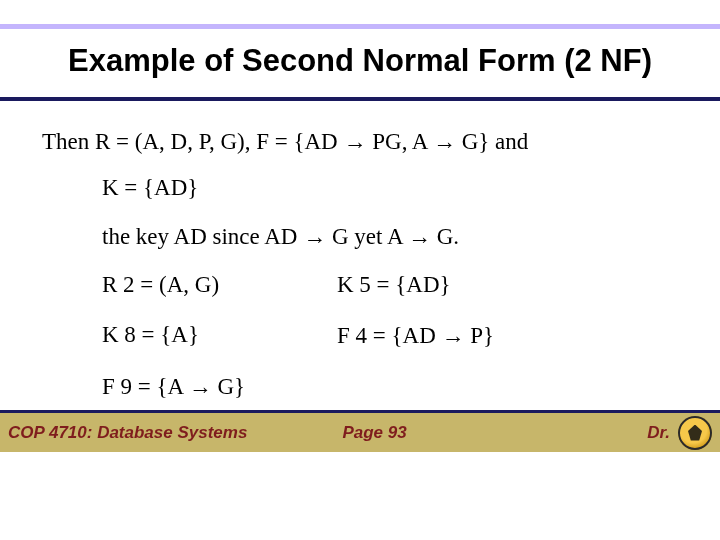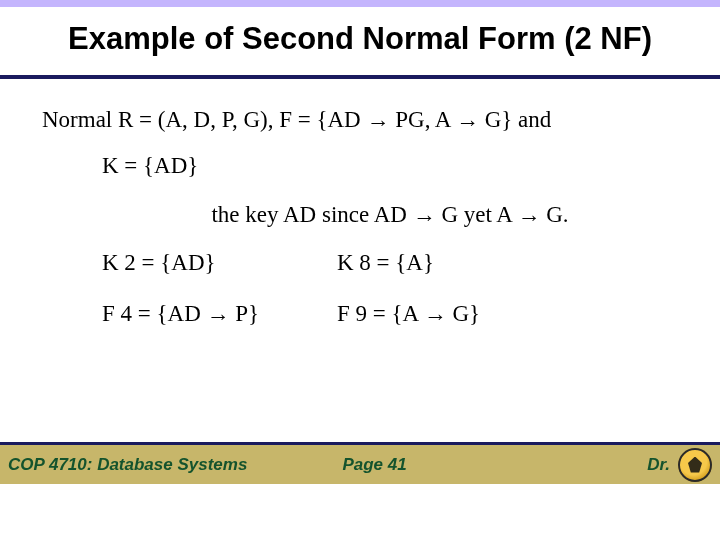--- a/index.html
+++ b/index.html
@@ -6,23 +6,24 @@
   body {
     width: 720px;
     height: 540px;
     background: #fff;
     font-family: "Times New Roman", Times, serif;
     overflow: hidden;
     position: relative;
   }
   .slide {
     width: 720px;
-    height: 484px;
+    height: 428px;
     position: relative;
-    border-top: 7px solid #c4b5fd;
+    border-top: 5px solid #c4b5fd;
+    margin-top: 24px;
   }
   .title-wrap {
     border-bottom: 4px solid #1a1a5e;
     padding: 14px 0 18px 0;
   }
   .title {
     font-family: Arial, Helvetica, sans-serif;
     font-size: 31px;
     font-weight: bold;
     text-align: center;
@@ -30,42 +31,42 @@
   }
   .content {
     padding: 26px 42px 0 42px;
     font-size: 23px;
     color: #000;
     line-height: 1.22;
   }
   .p1 { margin-bottom: 18px; }
   .p1b { padding-left: 60px; margin-bottom: 20px; }
   .p2 { margin-bottom: 20px; }
-  .p2-indent { display:block; padding-left: 60px; text-align: center; }
+  .p2-indent { display:block; padding-left: 60px; }
   .p3 { margin-bottom: 20px; }
   .table {
     display: grid;
     grid-template-columns: 235px 235px;
     row-gap: 22px;
     padding-left: 60px;
     font-size: 23px;
   }
   .footer {
     position: absolute;
     left: 0;
     bottom: 0;
     width: 100%;
     height: 42px;
     background: #c7b66a;
     border-top: 3px solid #1a1a5e;
     font-family: Arial, Helvetica, sans-serif;
     font-weight: bold;
     font-style: italic;
     font-size: 17px;
-    color: #14532d;
+    color: #7f1d1d;
     display: flex;
     align-items: center;
     padding: 0 8px;
   }
   .footer .course { flex: 0 0 auto; }
   .footer .chap { margin-left: 10px; flex: 0 0 auto; }
   .footer .page { margin-left: 95px; flex: 0 0 auto; }
   .footer .author { margin-left: auto; margin-right: 8px; flex: 0 0 auto; text-align: center; }
   .logo {
     width: 34px; height: 34px;
@@ -91,45 +92,46 @@
 
 <div class="slide">
 
   <div class="title-wrap">
     <div class="title">Example of Second Normal Form (2 NF)</div>
   </div>
 
   <div class="content">
 
     <div class="p1">
-      <span>Normal R = (A, D, P, G), F = {AD </span><span class="arrow">→</span><span> PG, A </span><span class="arrow">→</span><span> G} and</span>
+      <span>Then R = (A, D, P, G), F = {AD </span><span class="arrow">→</span><span> PG, A </span><span class="arrow">→</span><span> G} and</span>
     </div>
 
     <div class="p1b">K = {AD}</div>
 
     <div class="p2">
       <span class="p2-indent">
         <span>the key AD since AD </span><span class="arrow">→</span><span> G yet A </span><span class="arrow">→</span><span> G.</span>
       </span>
     </div>
 
 
     <div class="table">
-      <div>K 2 = {AD}</div>
+      <div>R 2 = (A, G)</div>
+      <div>K 5 = {AD}</div>
       <div>K 8 = {A}</div>
       <div>
         <span>F 4 = {AD </span><span class="arrow">→</span><span> P}</span>
       </div>
       <div>
         <span>F 9 = {A </span><span class="arrow">→</span><span> G}</span>
       </div>
     </div>
 
   </div>
 
   <div class="footer">
     <span class="course">COP 4710: Database Systems</span>
-    <span class="page">Page 41</span>
+    <span class="page">Page 93</span>
     <span class="author">Dr.</span>
     <span class="logo"></span>
   </div>
 
 </div>
 
 </body></html>

